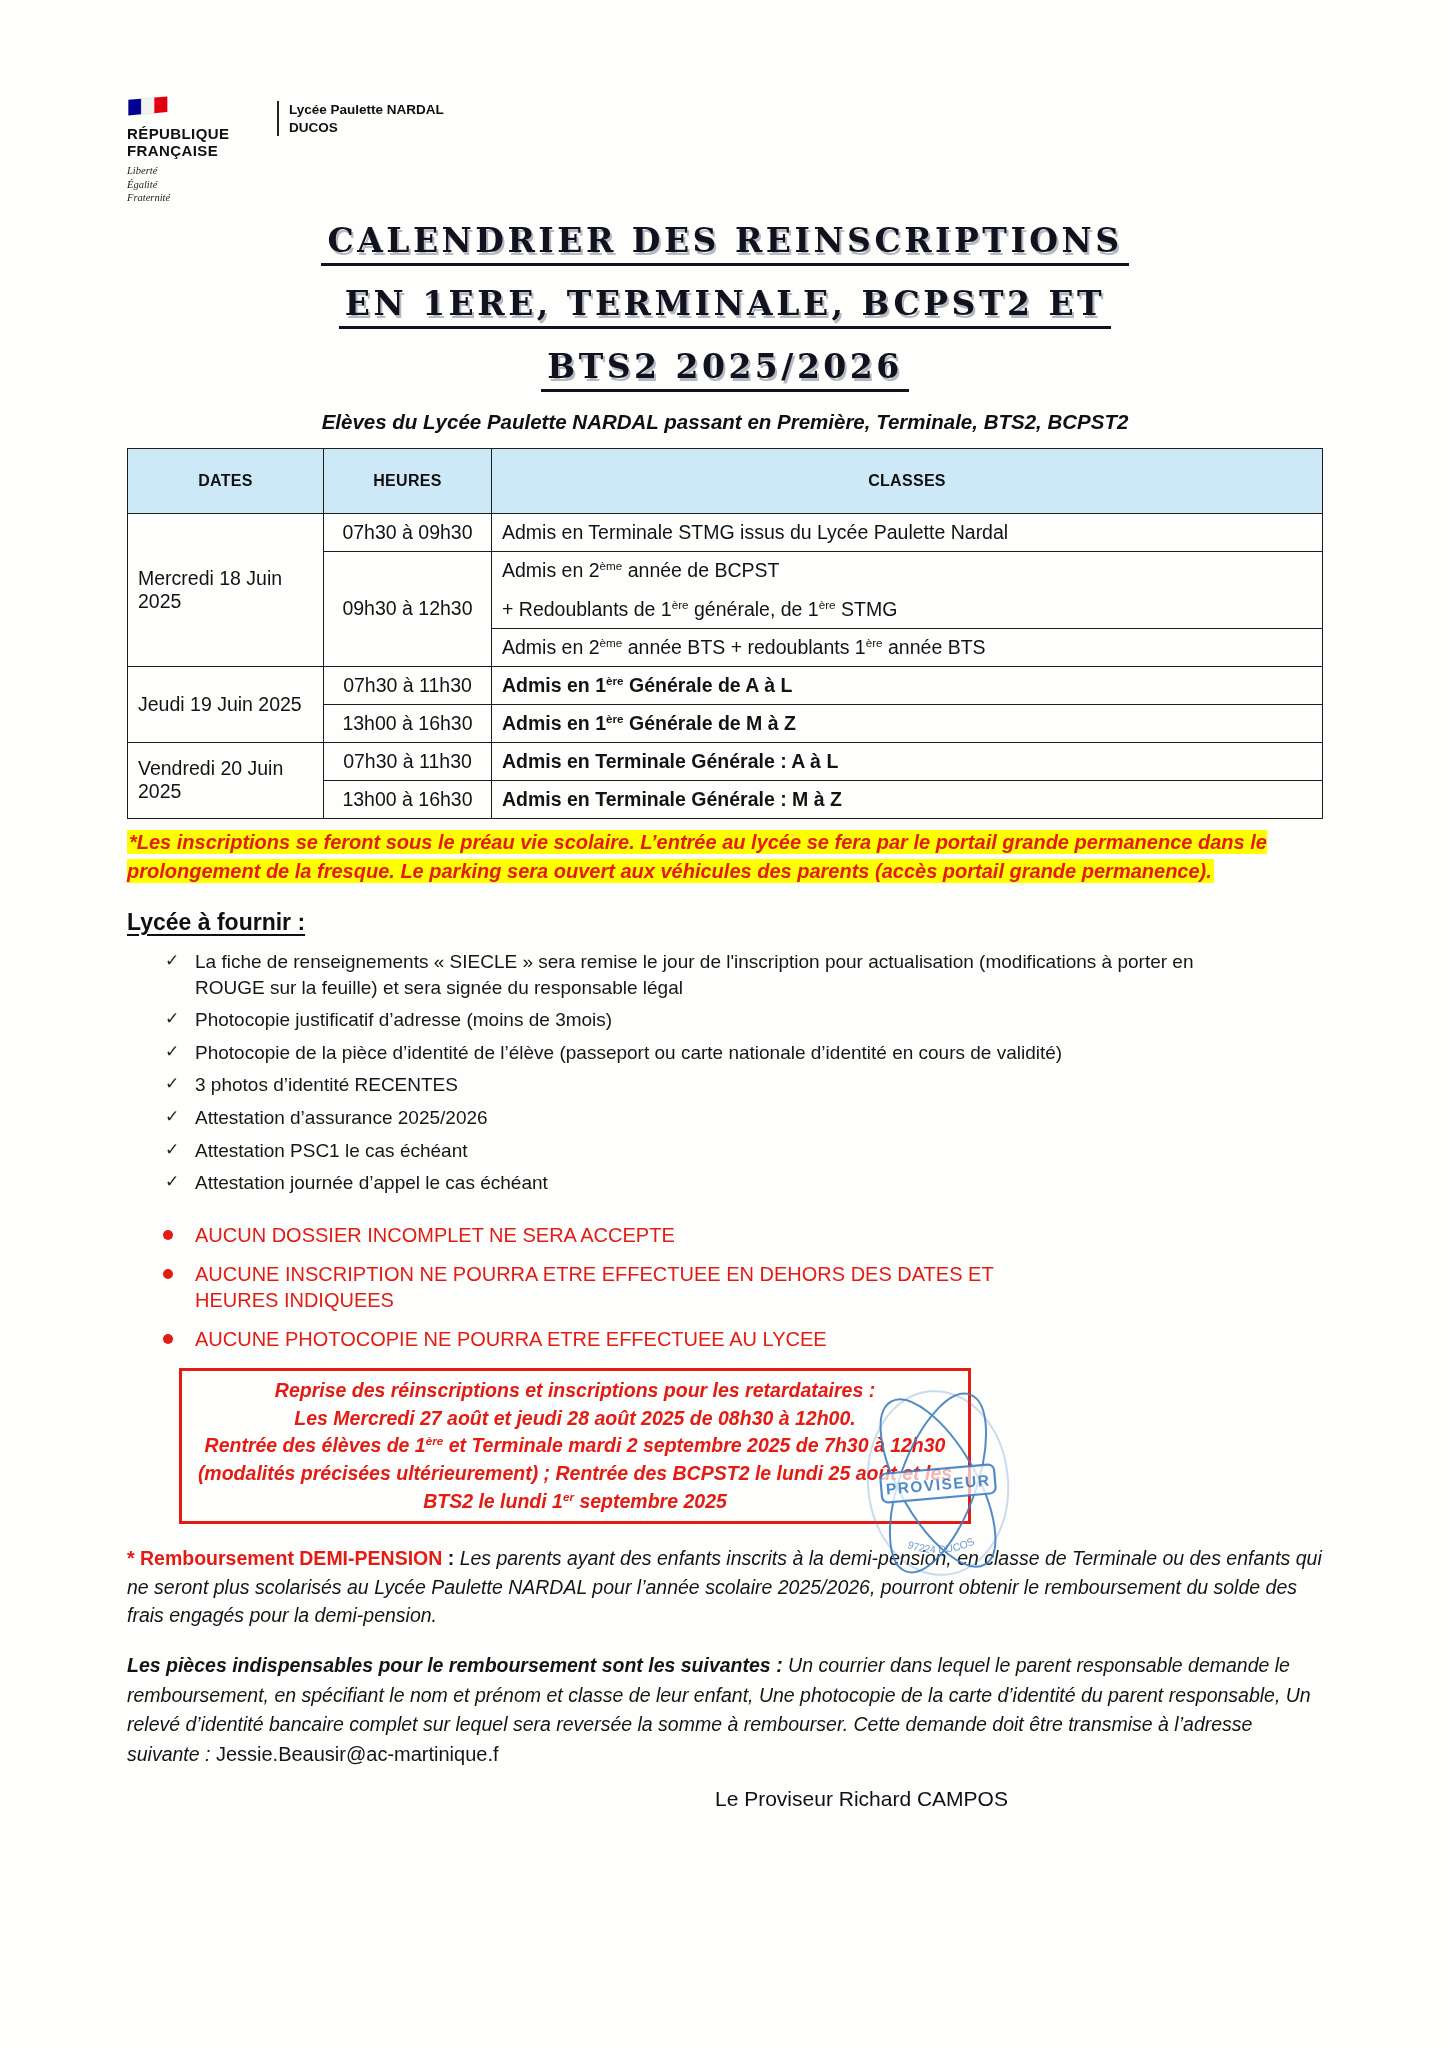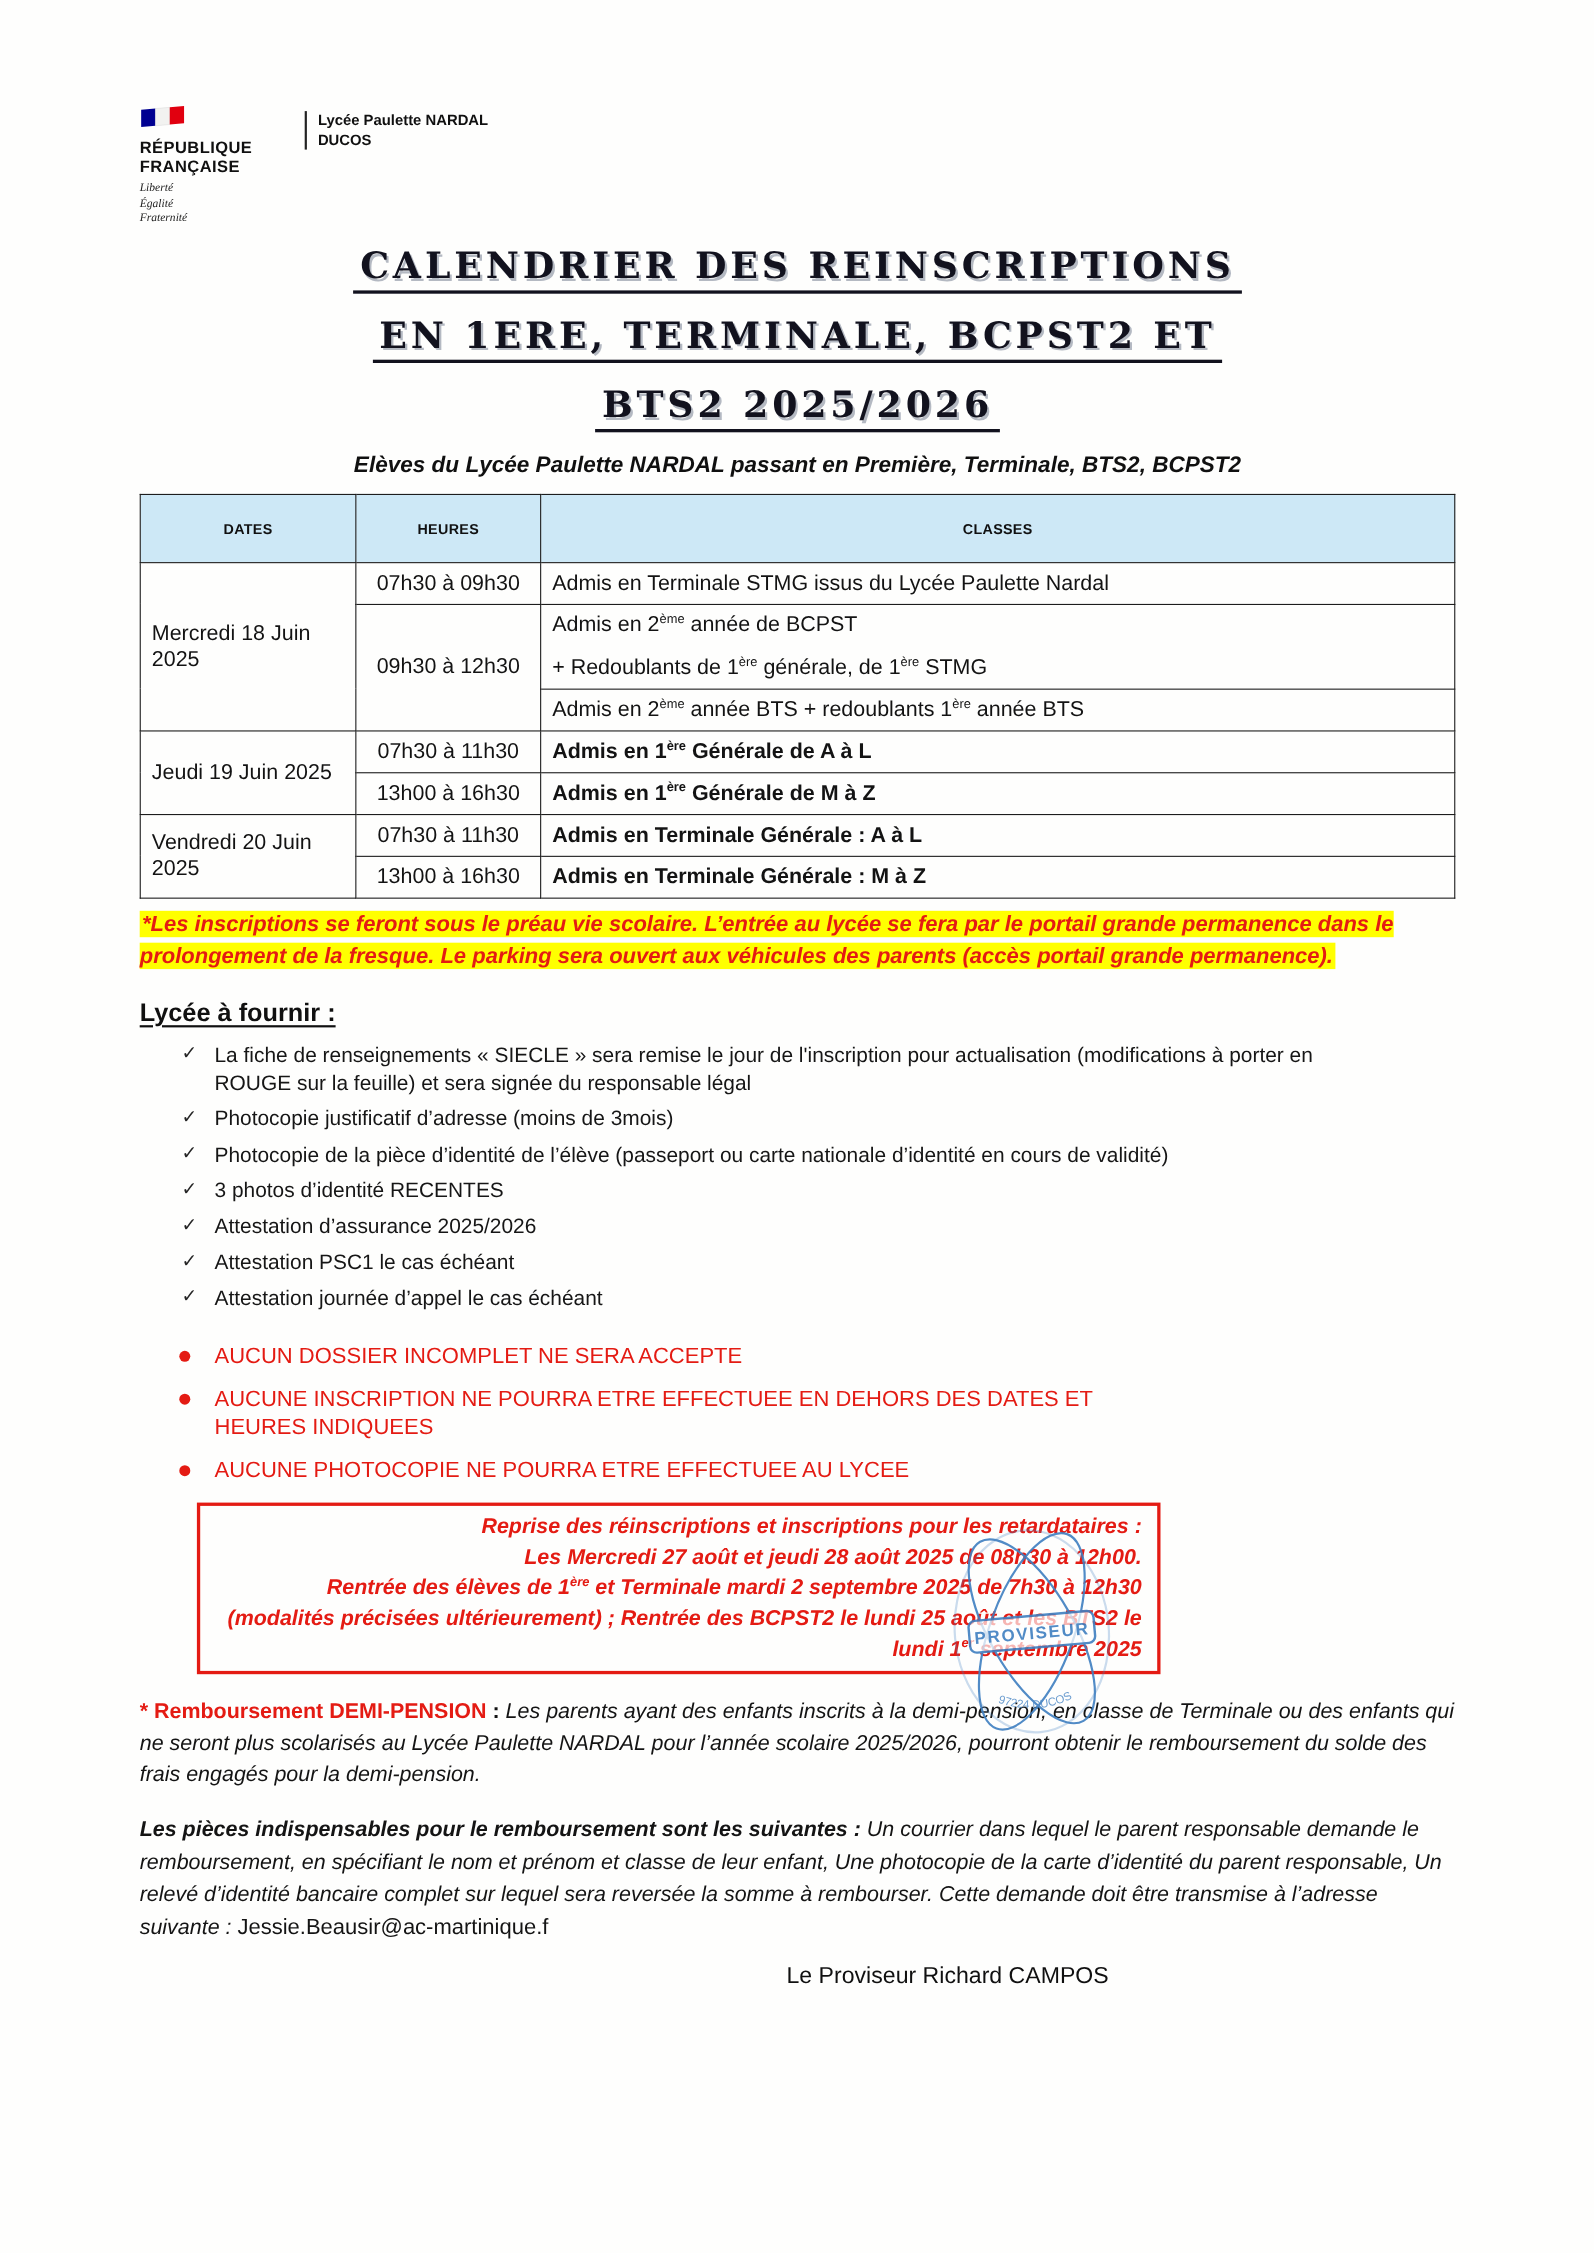--- a/index.html
+++ b/index.html
@@ -23,21 +23,21 @@
   .doc-title .line > span {
     display:inline-block; font-size:33px; letter-spacing:3.5px;
     border-bottom:3px solid #12121e; padding:0 6px 3px 6px;
     text-shadow:2px 2.5px 0 rgba(105,115,135,.5);
   }
   .subtitle { text-align:center; margin-top:13px; font-size:20.5px; font-weight:bold; font-style:italic; color:#101010; }
 
   
   .sched { width:100%; border-collapse:collapse; margin-top:14px; table-layout:fixed; }
   .sched th, .sched td { border:1.6px solid #1d1d1d; }
-  .sched th { background:var(--table-header-blue,#cde8f6); font-size:13px; font-weight:bold; padding:23px 6px; color:#101010; letter-spacing:.3px; }
+  .sched th { background:var(--table-header-blue,#cde8f6); font-size:16px; font-weight:bold; padding:23px 6px; color:#101010; letter-spacing:.3px; }
   .sched td { font-size:19.5px; padding:7px 10px; vertical-align:middle; color:#131313; }
   .hours-cell { text-align:center; }
   .class-cell .class-line + .class-line { margin-top:16px; }
   .bold-cell { font-weight:bold; }
   sup { font-size:.6em; vertical-align:super; line-height:0; }
 
   
   .highlight-note { margin-top:9px; font-size:20px; font-weight:bold; font-style:italic; color:var(--accent-red,#e41b13); line-height:1.45; }
   .highlight-note > span { background:var(--highlight-yellow,#ffff00); padding:1px 2px; }
 
@@ -51,21 +51,21 @@
   .check-mark { flex:none; width:30px; font-size:17px; color:#252525; padding-top:1px; }
   .check-text { font-size:19px; line-height:1.35; color:#161616; max-width:1005px; }
 
   
   .warnings { margin-top:26px; }
   .warn-item { display:flex; align-items:flex-start; margin-bottom:13px; padding-left:36px; }
   .warn-bullet { flex:none; width:10px; height:10px; border-radius:50%; background:var(--accent-red,#e41b13); margin:8px 22px 0 0; }
   .warn-text { font-size:20px; line-height:1.3; color:var(--accent-red,#e41b13); max-width:850px; }
 
   
-  .late-box { margin-top:16px; margin-left:52px; width:876px; border:3px solid var(--accent-red,#e41b13); padding:6px 14px; text-align:right; }
+  .late-box { margin-top:16px; margin-left:52px; width:792px; border:3px solid var(--accent-red,#e41b13); padding:6px 14px; text-align:center; }
   .late-line { font-size:19.5px; font-weight:bold; font-style:italic; color:var(--accent-red,#e41b13); line-height:1.42; }
 
   
   .refund { margin-top:20px; font-size:19.5px; line-height:1.45; color:#141414; }
   .refund-lead { color:var(--accent-red,#e41b13); font-weight:bold; }
   .refund-sep { font-weight:bold; }
   .refund-body { font-style:italic; }
   .refund-docs { margin-top:22px; font-size:19.5px; line-height:1.5; color:#141414; font-style:italic; }
   .refund-docs-lead { font-weight:bold; }
   .refund-email { font-style:normal; font-size:20px; }

